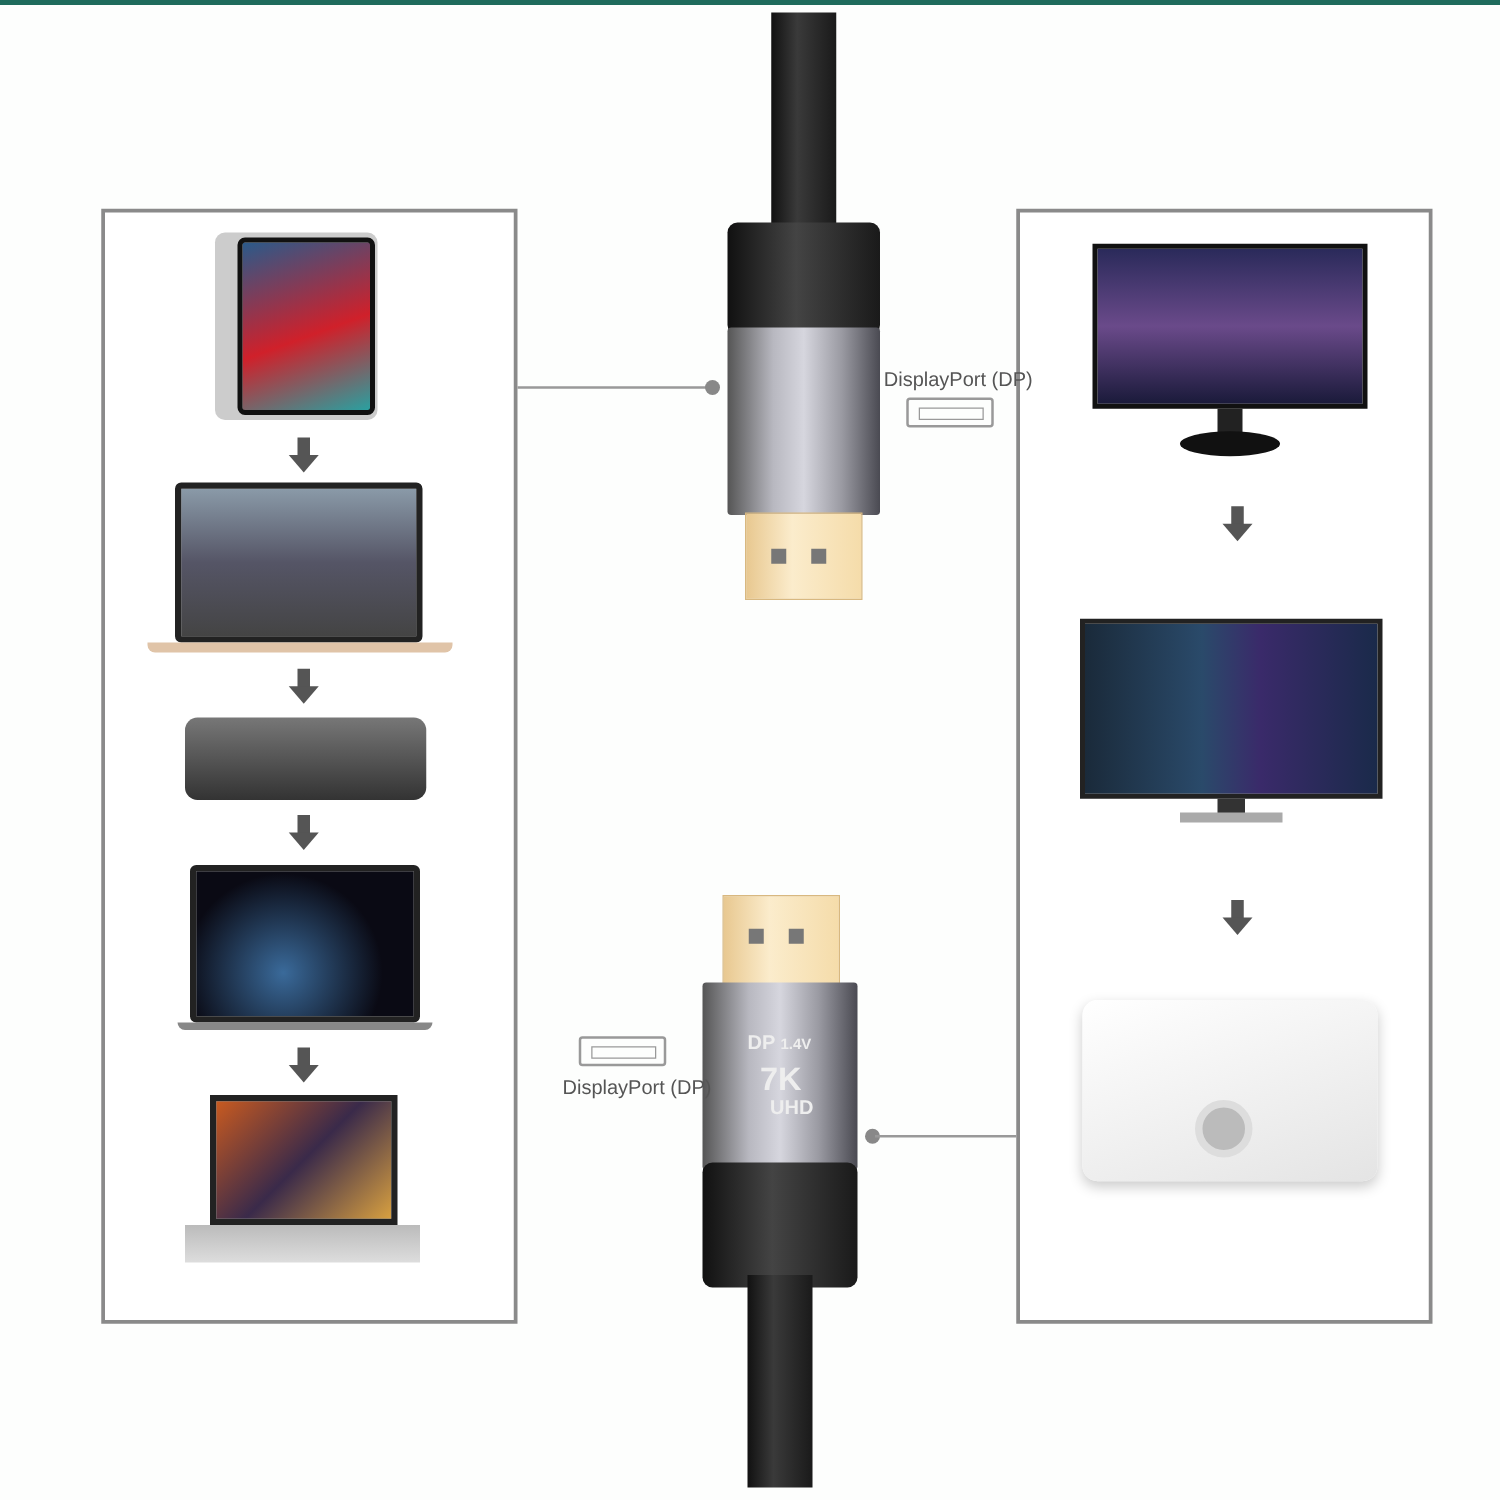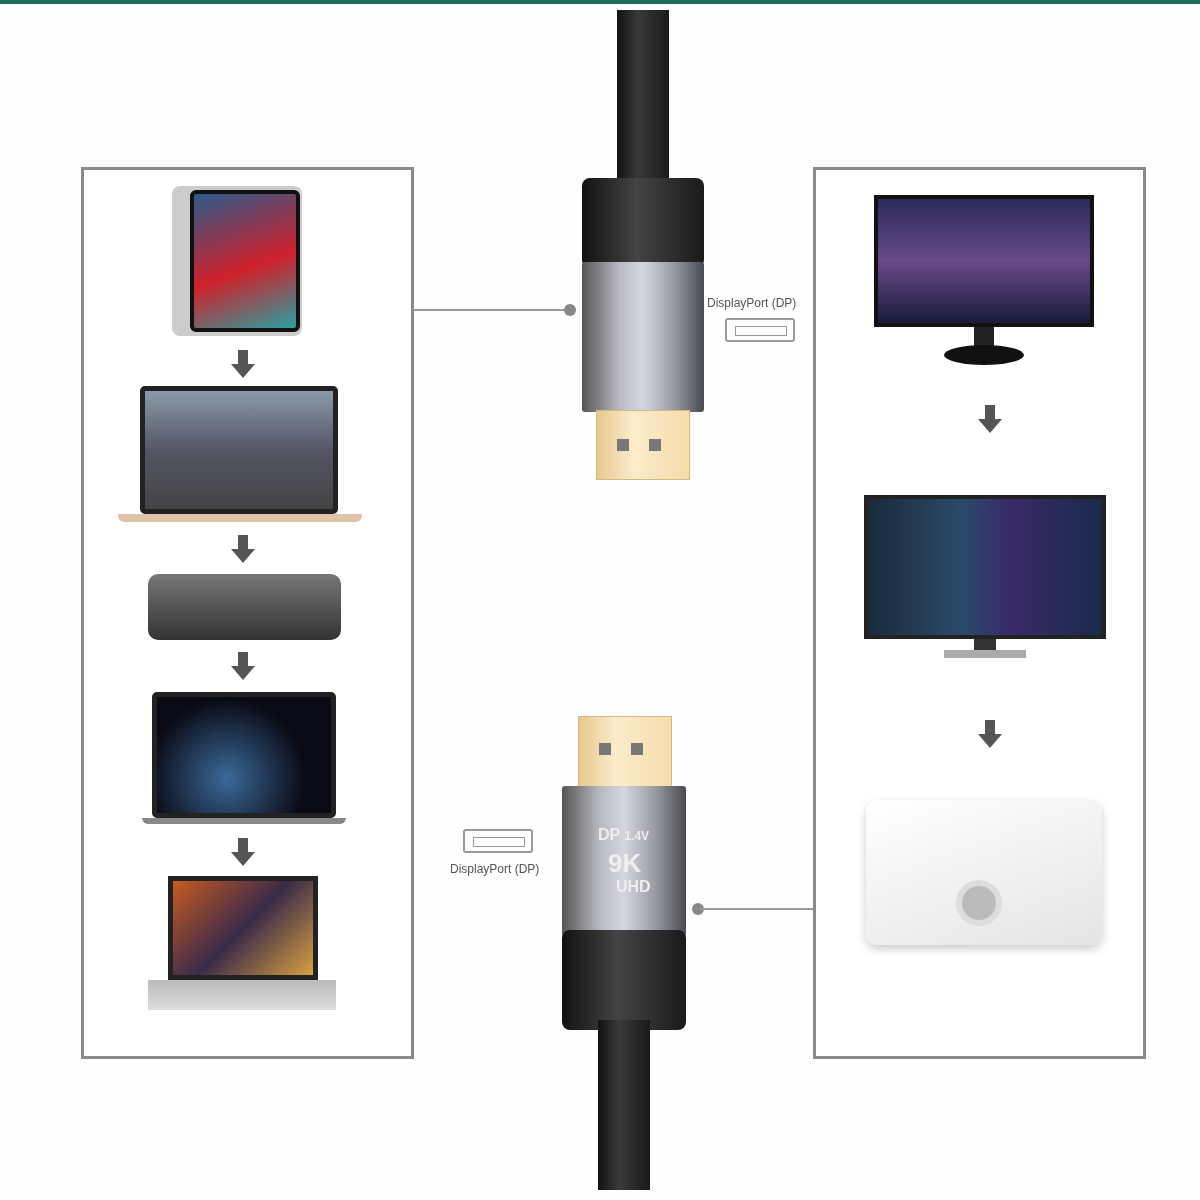--- a/index.html
+++ b/index.html
@@ -12,21 +12,21 @@
 .arrow::before{content:"";position:absolute;left:7px;top:0;width:10px;height:16px;background:#555}
 .arrow::after{content:"";position:absolute;left:0;top:14px;border-left:12px solid transparent;border-right:12px solid transparent;border-top:14px solid #555}
 .dev{position:absolute}
 .cable{position:absolute;left:617px;width:52px;background:linear-gradient(90deg,#111,#3a3a3a 40%,#1a1a1a)}
 .boot{position:absolute;background:linear-gradient(90deg,#111,#444 45%,#1a1a1a);border-radius:8px}
 .shell{position:absolute;background:linear-gradient(90deg,#555,#b8b8c0 30%,#d6d6de 50%,#9a9aa2 75%,#4a4a52);border-radius:3px}
 .plug{position:absolute;background:linear-gradient(90deg,#e8c890,#fbeccc 40%,#f5dcaa);border:1px solid #d8b880}
 .pin{position:absolute;width:12px;height:12px;background:#777}
 .line{position:absolute;height:2px;background:#999}
 .dot{position:absolute;width:12px;height:12px;border-radius:50%;background:#888}
-.lbl{position:absolute;font-size:12px;color:#555}
+.lbl{position:absolute;font-size:16px;color:#555}
 .port{position:absolute;width:70px;height:24px;border:2px solid #999;border-radius:3px}
 .port::after{content:"";position:absolute;left:8px;top:6px;width:50px;height:8px;border:1px solid #999}
 .stxt{position:absolute;color:#eee;font-weight:bold;text-align:left}
 </style>
 </head>
 <body>
 
 <div class="topbar"></div>
 
 <div class="panel" id="lp"></div>
@@ -75,21 +75,21 @@
   <div class="pin" style="left:20px;top:28px"></div>
     <div class="pin" style="left:52px;top:28px"></div>
 </div>
 
 <div class="plug" style="left:578px;top:716px;width:94px;height:74px">
   <div class="pin" style="left:20px;top:26px"></div>
     <div class="pin" style="left:52px;top:26px"></div>
 </div>
 <div class="shell" style="left:562px;top:786px;width:124px;height:150px">
   <div class="stxt" style="left:36px;top:40px;font-size:16px"><span>DP</span> <span style="font-size:12px">1.4V</span></div>
-  <div class="stxt" style="left:46px;top:62px;font-size:26px">9K</div>
+  <div class="stxt" style="left:46px;top:62px;font-size:26px">7K</div>
   <div class="stxt" style="left:54px;top:92px;font-size:16px">UHD</div>
 </div>
 <div class="boot" style="left:562px;top:930px;width:124px;height:100px"></div>
 <div class="cable" style="left:598px;top:1020px;height:170px"></div>
 
 <div class="line" style="left:414px;top:309px;width:156px"></div>
 <div class="dot" style="left:564px;top:304px"></div>
 <div class="lbl" style="left:707px;top:296px">DisplayPort (DP)</div>
 <div class="port" style="left:725px;top:318px"></div>
 

